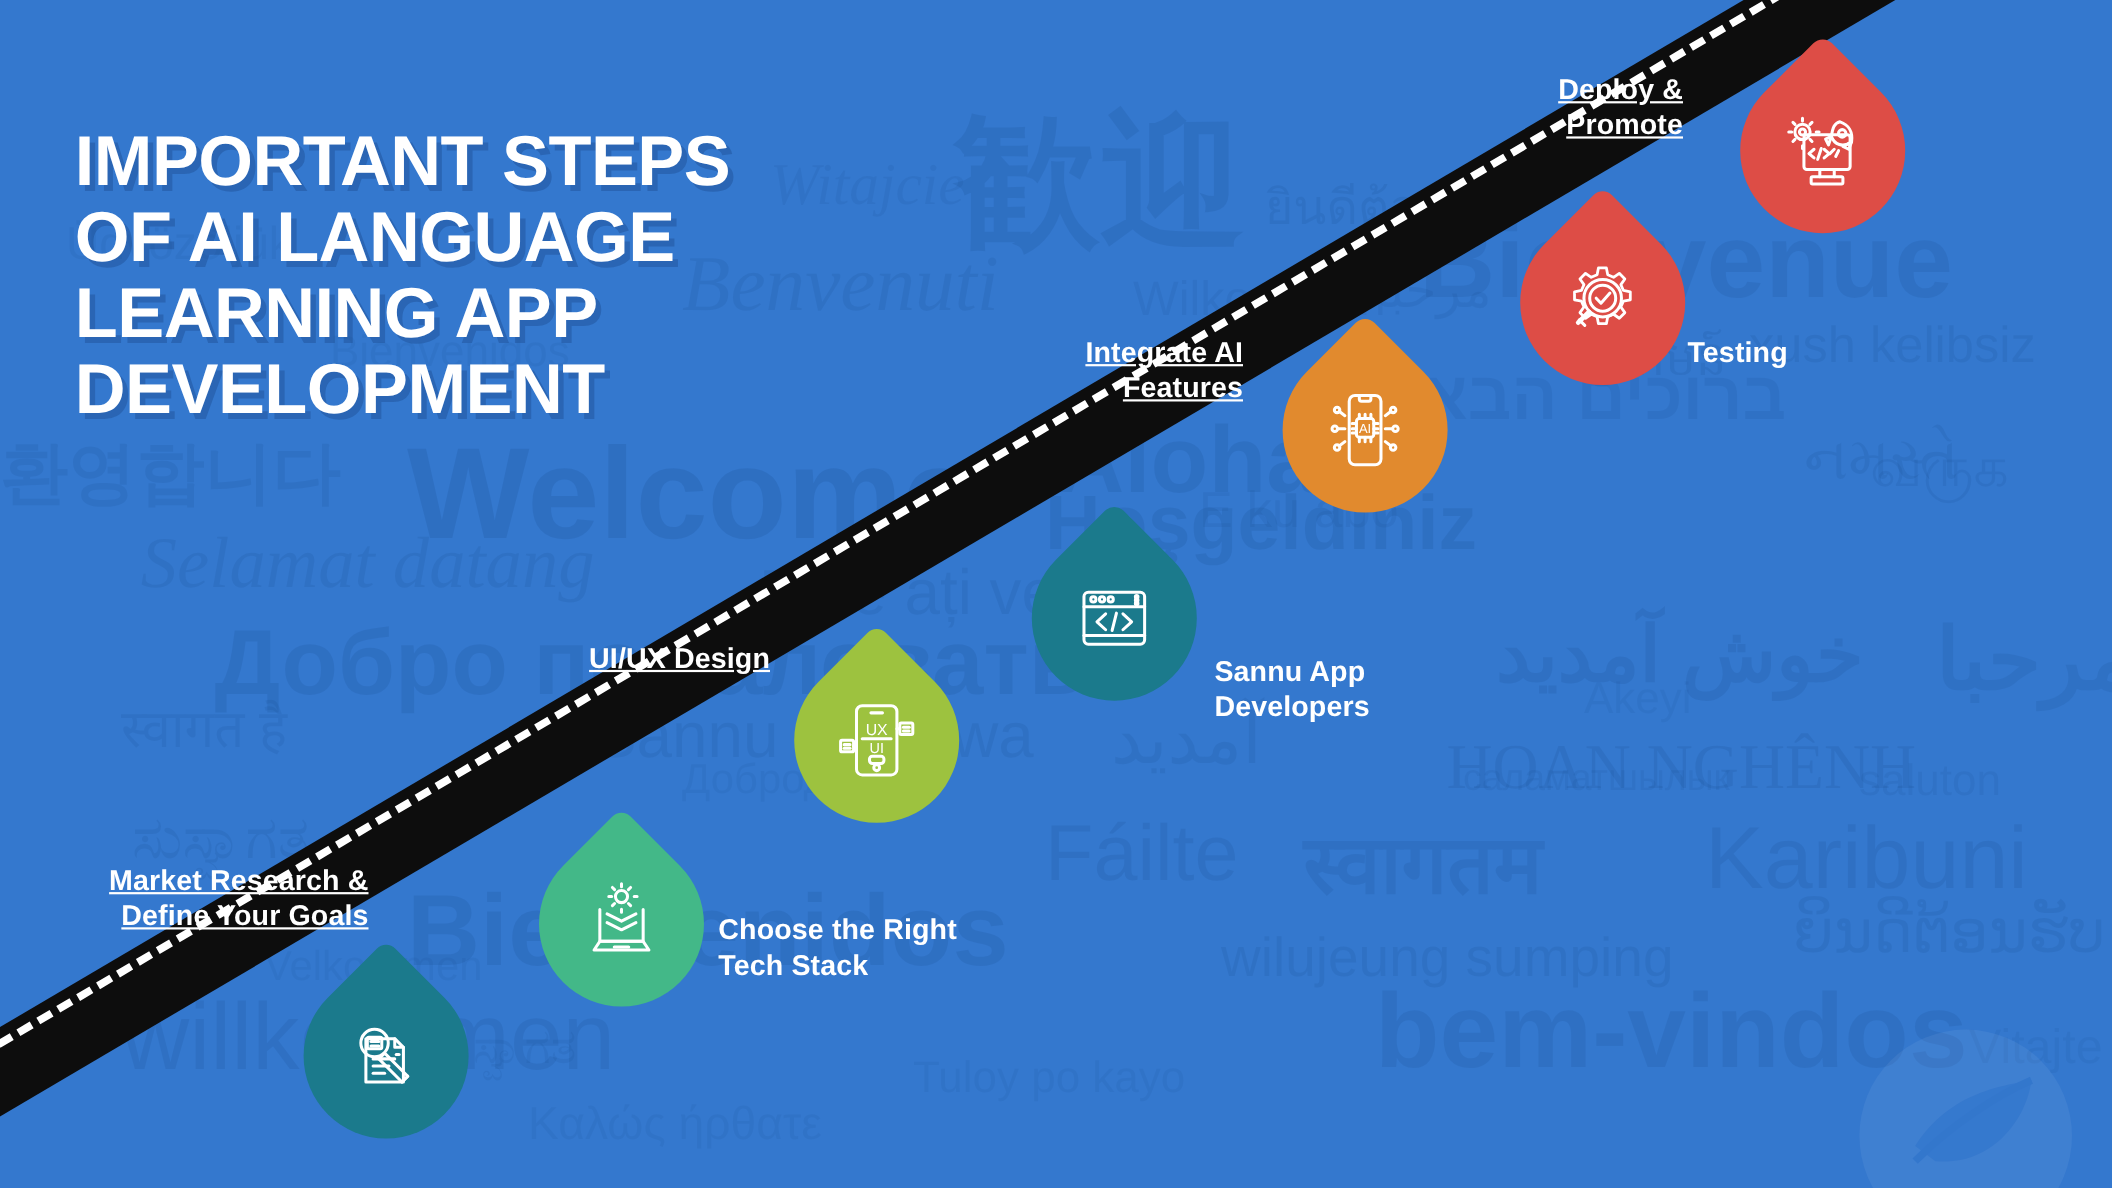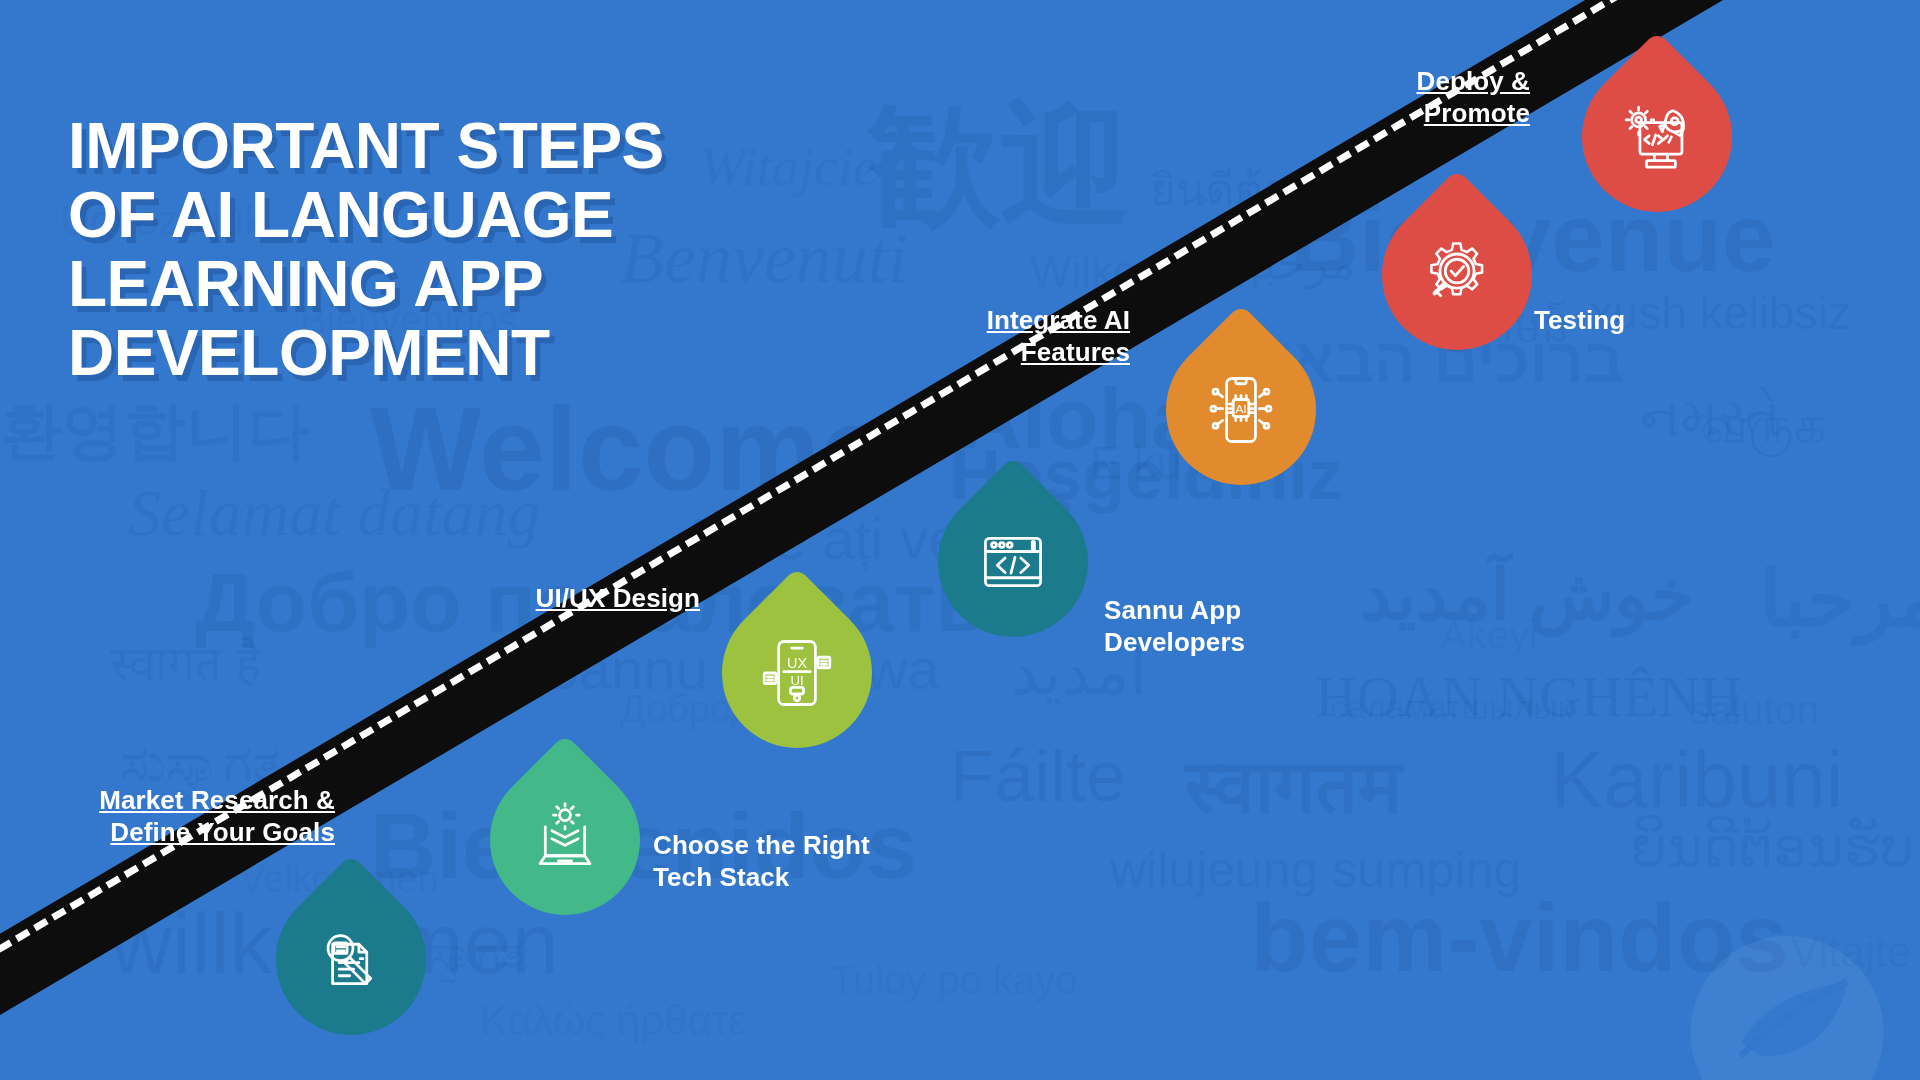--- a/index.html
+++ b/index.html
@@ -266,21 +266,21 @@
         <circle cx="47.5" cy="21.8" r="0.9" fill="#ffffff"></circle>
         <path d="M26 29 L20 34.5 L26 40"></path>
         <path d="M38 29 L44 34.5 L38 40"></path>
         <line x1="33.5" y1="28.5" x2="30.5" y2="40.5"></line>
       </svg>
     </div>
   </div>
 
   <div class="step-label right-align" style="left:840px; top:305px; width:290px;">Integrate AI
 Features</div>
-  <div class="marker" style="left:1166px; top:335px;text-align:center;">
+  <div class="marker" style="left:1166px; top:316px;text-align:center;">
     <div class="pin" style="background:#e18a2e;"></div>
     <div class="pin-icon">
       <svg viewBox="0 0 64 64" fill="none" stroke="#ffffff" stroke-width="2.1" stroke-linecap="round" stroke-linejoin="round">
         <rect x="21" y="8" width="22" height="48" rx="4"></rect>
         <path d="M28 8 v2.5 a1.5 1.5 0 0 0 1.5 1.5 h5 a1.5 1.5 0 0 0 1.5 -1.5 V8"></path>
         <rect x="26" y="24" width="12" height="13" rx="2"></rect>
         <text x="32" y="34" fill="#ffffff" stroke="none" font-size="9" font-family="Liberation Sans, sans-serif" text-anchor="middle">AI</text>
         <path d="M28 24 v-3 M32 24 v-3 M36 24 v-3 M28 37 v3 M32 37 v3 M36 37 v3"></path>
         <path d="M26 27.5 h-3 M26 31 h-3 M26 34 h-3 M38 27.5 h3 M38 31 h3 M38 34 h3"></path>
         <path d="M18 22 L14 19"></path>

